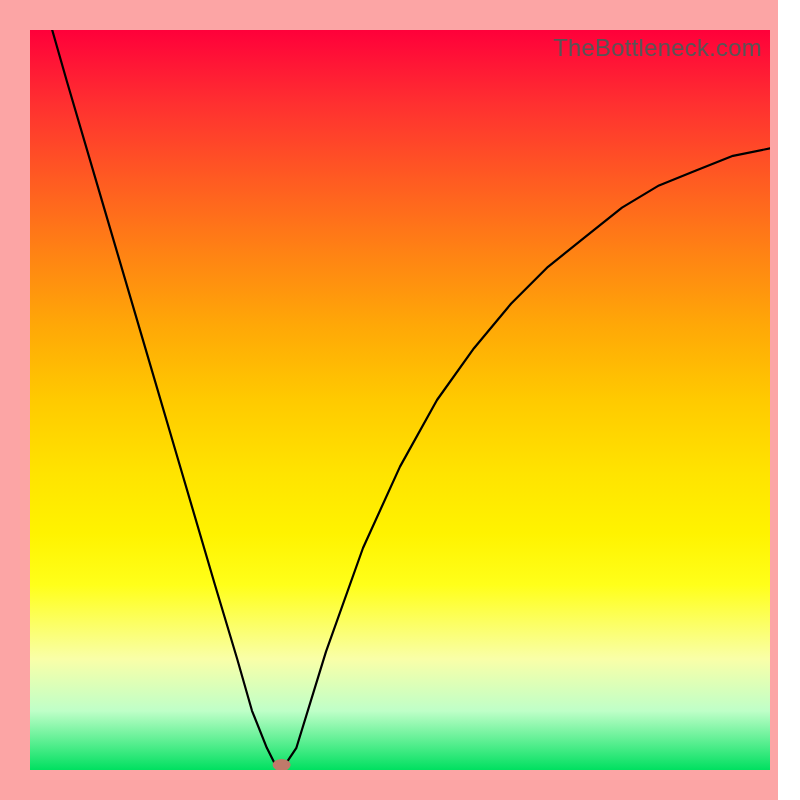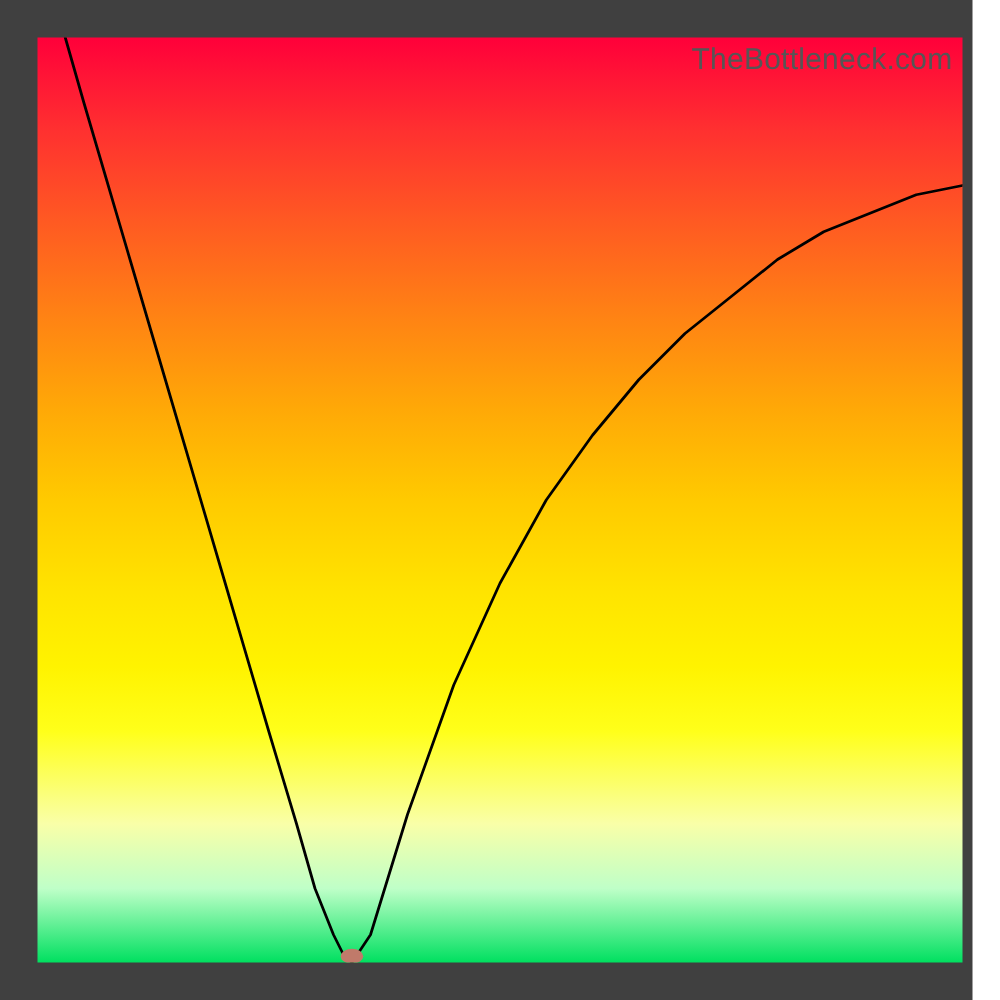--- a/index.html
+++ b/index.html
@@ -1,20 +1,20 @@
 <!DOCTYPE html>
 <html><head>
 <meta charset="utf-8">
 <style>
   * { margin: 0; padding: 0; box-sizing: border-box; }
   html, body { width: 800px; height: 800px; overflow: hidden; }
   .frame {
     width: 778px;
     height: 800px;
-    background: #404040;
+    background: #fca5a5;
     position: relative;
   }
   .plot-area {
     position: absolute;
     left: 30px;
     top: 30px;
     width: 740px;
     height: 740px;
     background: linear-gradient(
       to bottom,

